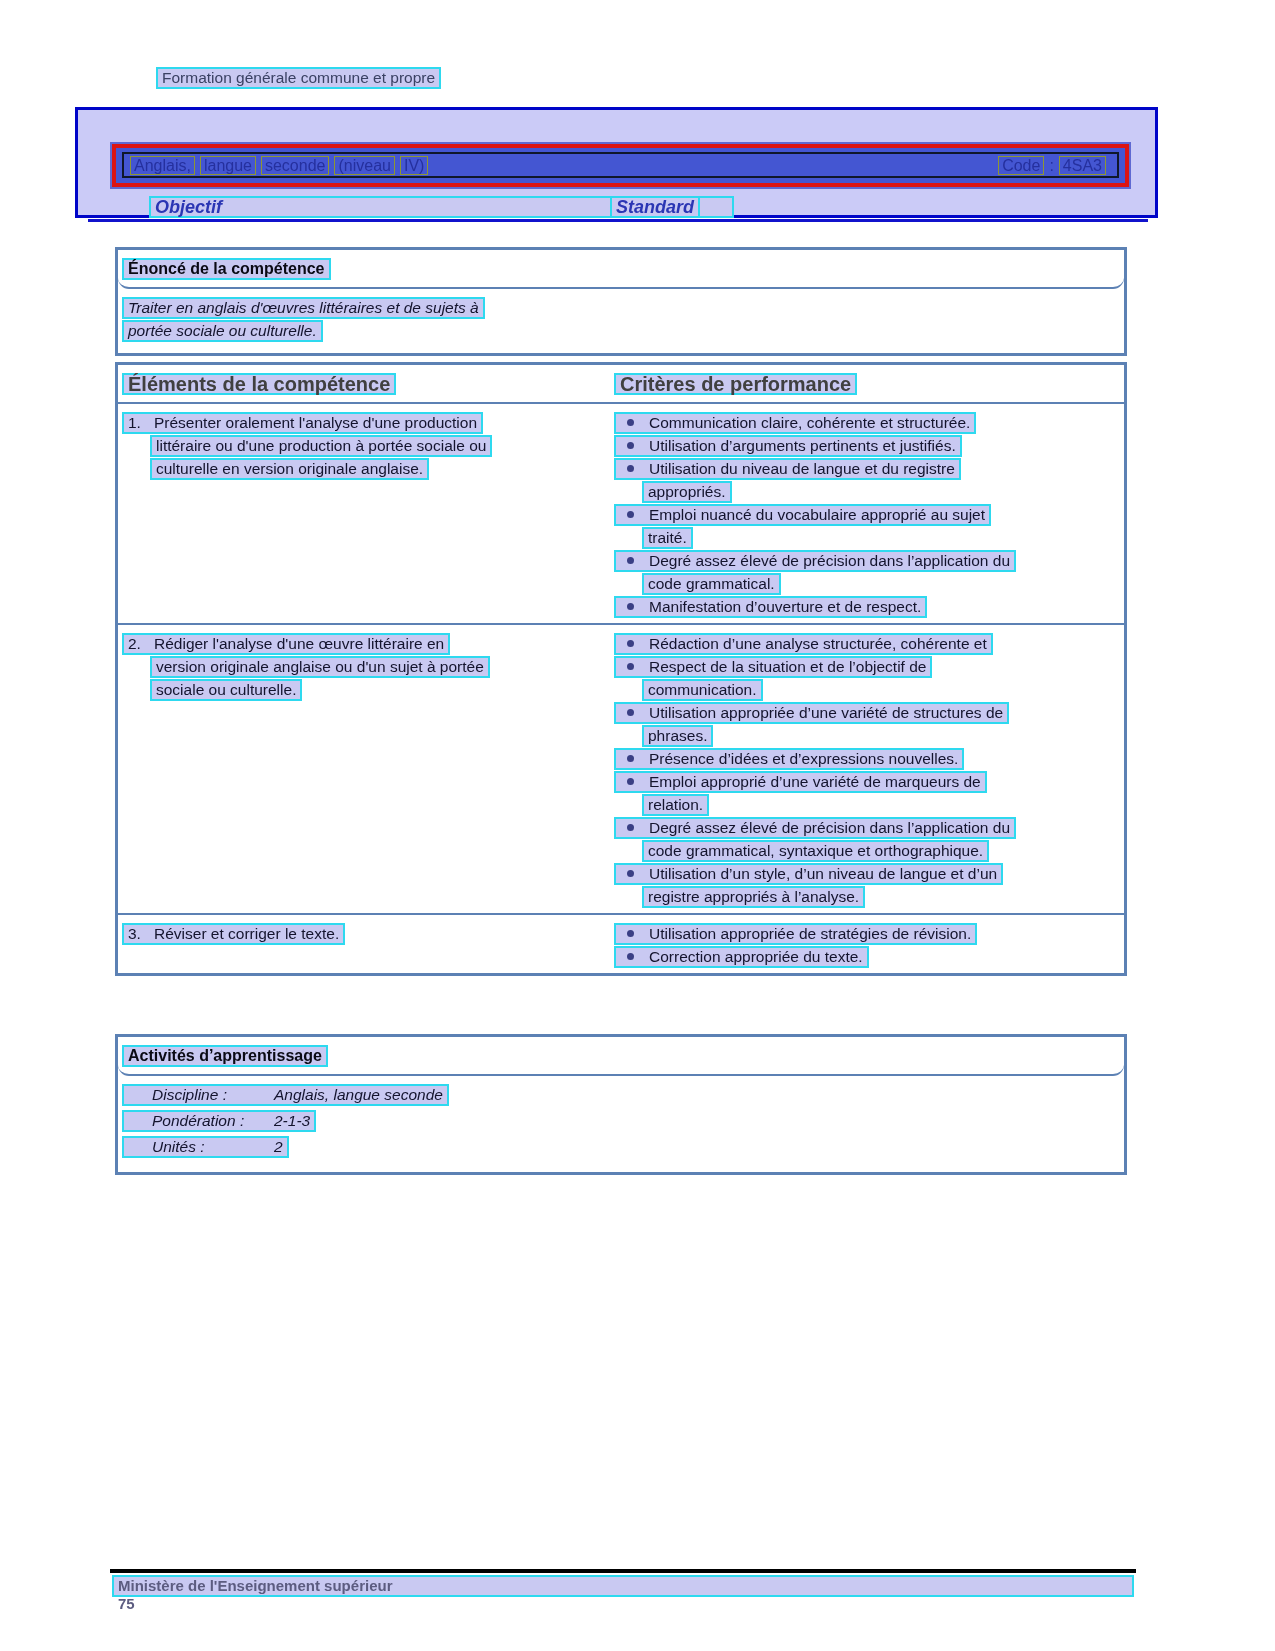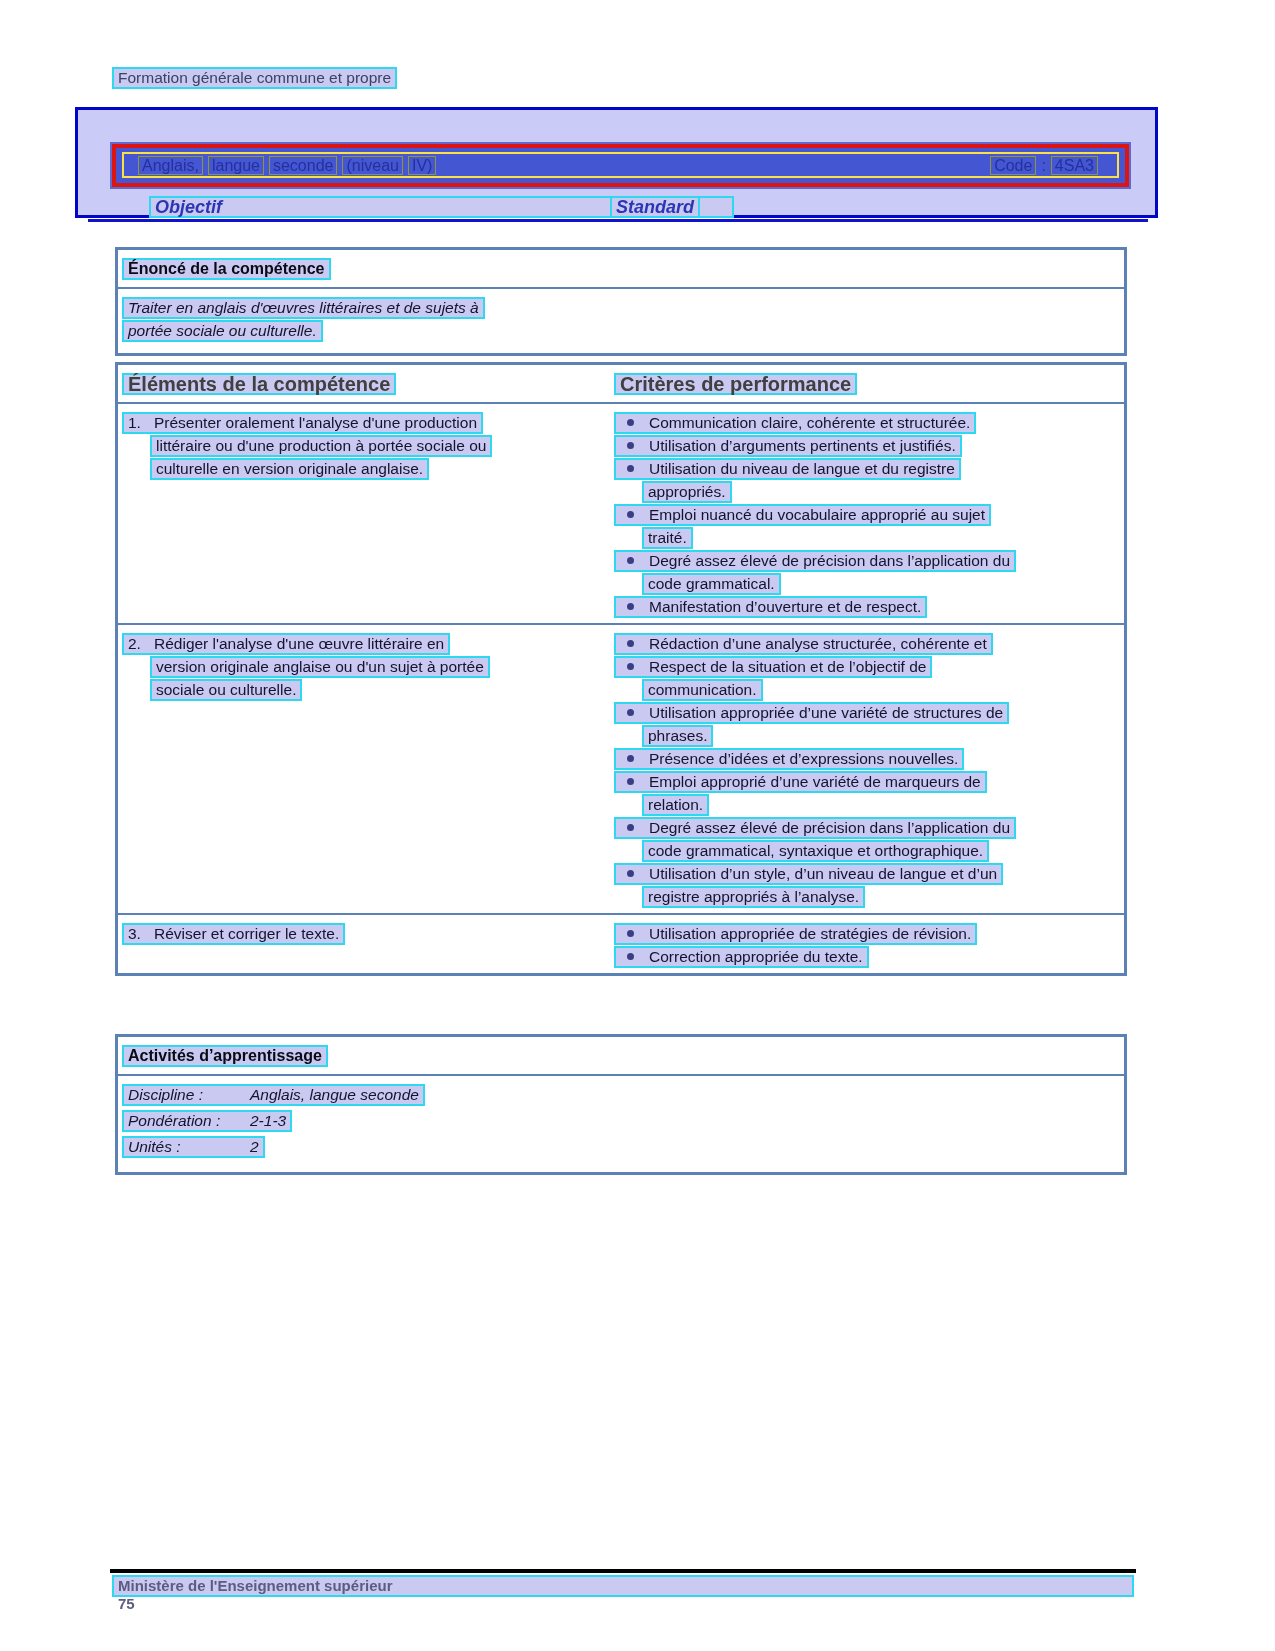--- a/index.html
+++ b/index.html
@@ -12,66 +12,66 @@
   
   .hl{
     display:inline-block;box-sizing:border-box;
     background:#c9c9f2;border:2px solid #2ed9ef;
     padding:0 4px;height:22px;line-height:18px;white-space:nowrap;
   }
   .line{height:23px;}
   .line26{height:26px;}
   
   .top-note{left:112px;top:67px;}
-  .top-note .hl{color:#3a4163;}
+  .top-note .hl{color:#3a4163;margin-left:44px;}
   
   .header-box{
     left:75px;top:107px;width:1077px;height:105px;
     background:#cbcbf7;border:3px solid #0005c8;
   }
   
   .banner-ring{left:110px;top:142px;width:1021px;height:47px;background:#5f69d2;}
   .banner-red{
     position:absolute;inset:2px;border:4px solid #dc1412;background:#4456d2;
   }
   .banner-strip{
     position:absolute;left:6px;right:6px;top:4px;height:26px;
-    border:2px solid #fde047;box-sizing:border-box;
+    border:2px solid #0f172a;box-sizing:border-box;
     display:flex;justify-content:space-between;align-items:center;
-    padding:0 14px;color:#25309e;font-size:16px;
+    padding:0 6px;color:#25309e;font-size:16px;
   }
   .wbox{border:1px solid #8e9733;padding:0 3px;margin-right:5px;display:inline-block;line-height:17px;}
   .csep{margin-right:5px;}
   
   .obj-strip{left:125px;top:196px;width:585px;z-index:5;margin-left:24px;}
   .obj-strip .hl{width:585px;}
   .std-box{left:610px;top:196px;z-index:6;}
   .coltitle{font-weight:bold;font-style:italic;font-size:18px;color:#2b36b4;}
   .blue-rule{left:88px;top:219px;width:1060px;height:3px;background:#1113cc;}
   
   .secbox{background:#ffffff;border:3px solid #5c81b4;box-sizing:border-box;}
   .enonce{left:115px;top:247px;width:1012px;}
   .ctable{left:115px;top:362px;width:1012px;}
   .activites{left:115px;top:1034px;width:1012px;}
-  .bhead{padding:8px 13px 7px 4px;border-bottom:2px solid #5c81b4;}
+  .bhead{padding:8px 13px 7px 4px;border-bottom:2px solid #5c81b4;border-radius:11px;}
   .bhead .hl{font-weight:bold;font-size:16px;color:#0a0a14;}
   .bbody{padding:8px 8px 10px 4px;font-style:italic;}
   
   .thead{display:grid;grid-template-columns:492px 1fr;padding:8px 0 7px 4px;border-bottom:2px solid #5c81b4;}
   .thead .hl{font-weight:bold;font-size:20px;color:#404040;}
   .trow{display:grid;grid-template-columns:492px 1fr;padding:8px 8px 4px 4px;}
   .trow + .trow{border-top:2px solid #5c81b4;}
   .num{display:inline-block;width:26px;}
   .cont{margin-left:28px;}
   .dot{
     display:inline-block;width:7px;height:7px;border-radius:50%;
     background:#3a3f85;margin:0 15px 2px 7px;vertical-align:middle;
   }
   
-  .albl{display:inline-block;width:122px;}
+  .albl{display:inline-block;width:122px;margin-left:24px;}
   
   .footer-bar{left:110px;top:1569px;width:1026px;height:4px;background:#000000;}
   .footer-strip{left:112px;top:1575px;width:1022px;}
   .footer-strip .hl{
     width:100%;display:flex;justify-content:space-between;
     font-weight:bold;font-size:15px;color:#5c5c80;flex-direction:column;
   }
 </style>
 </head>
 <body>

